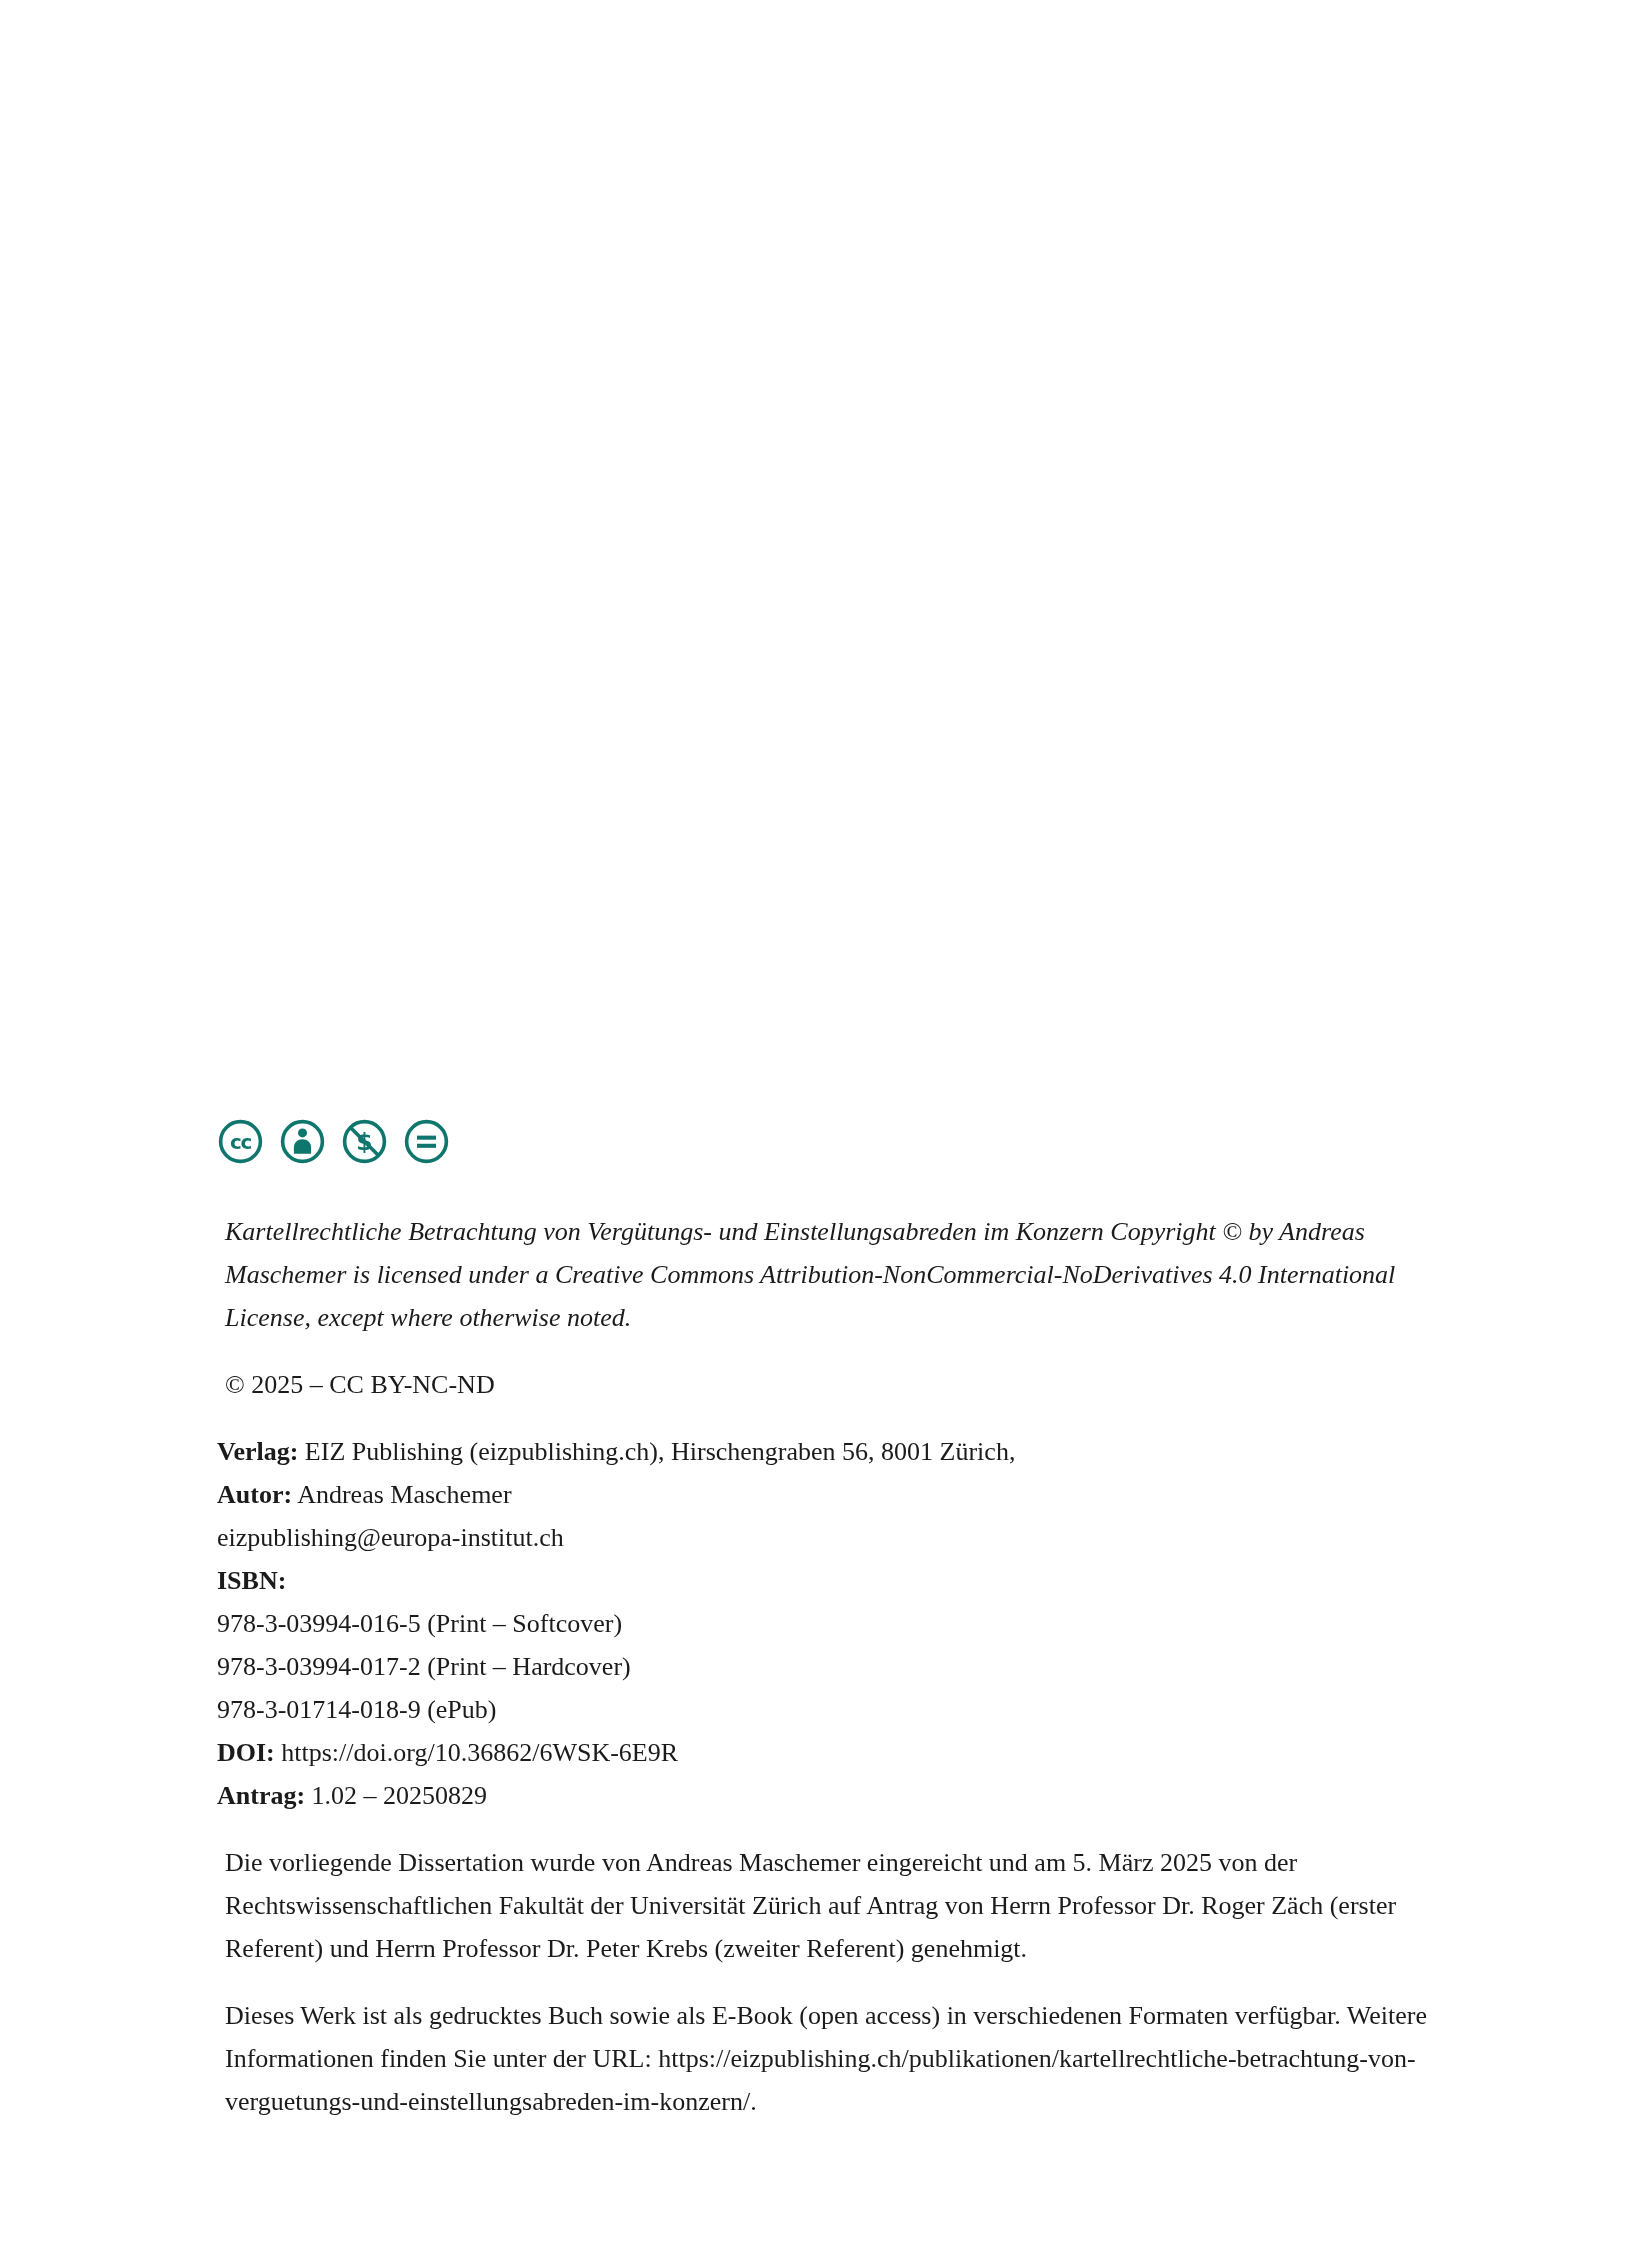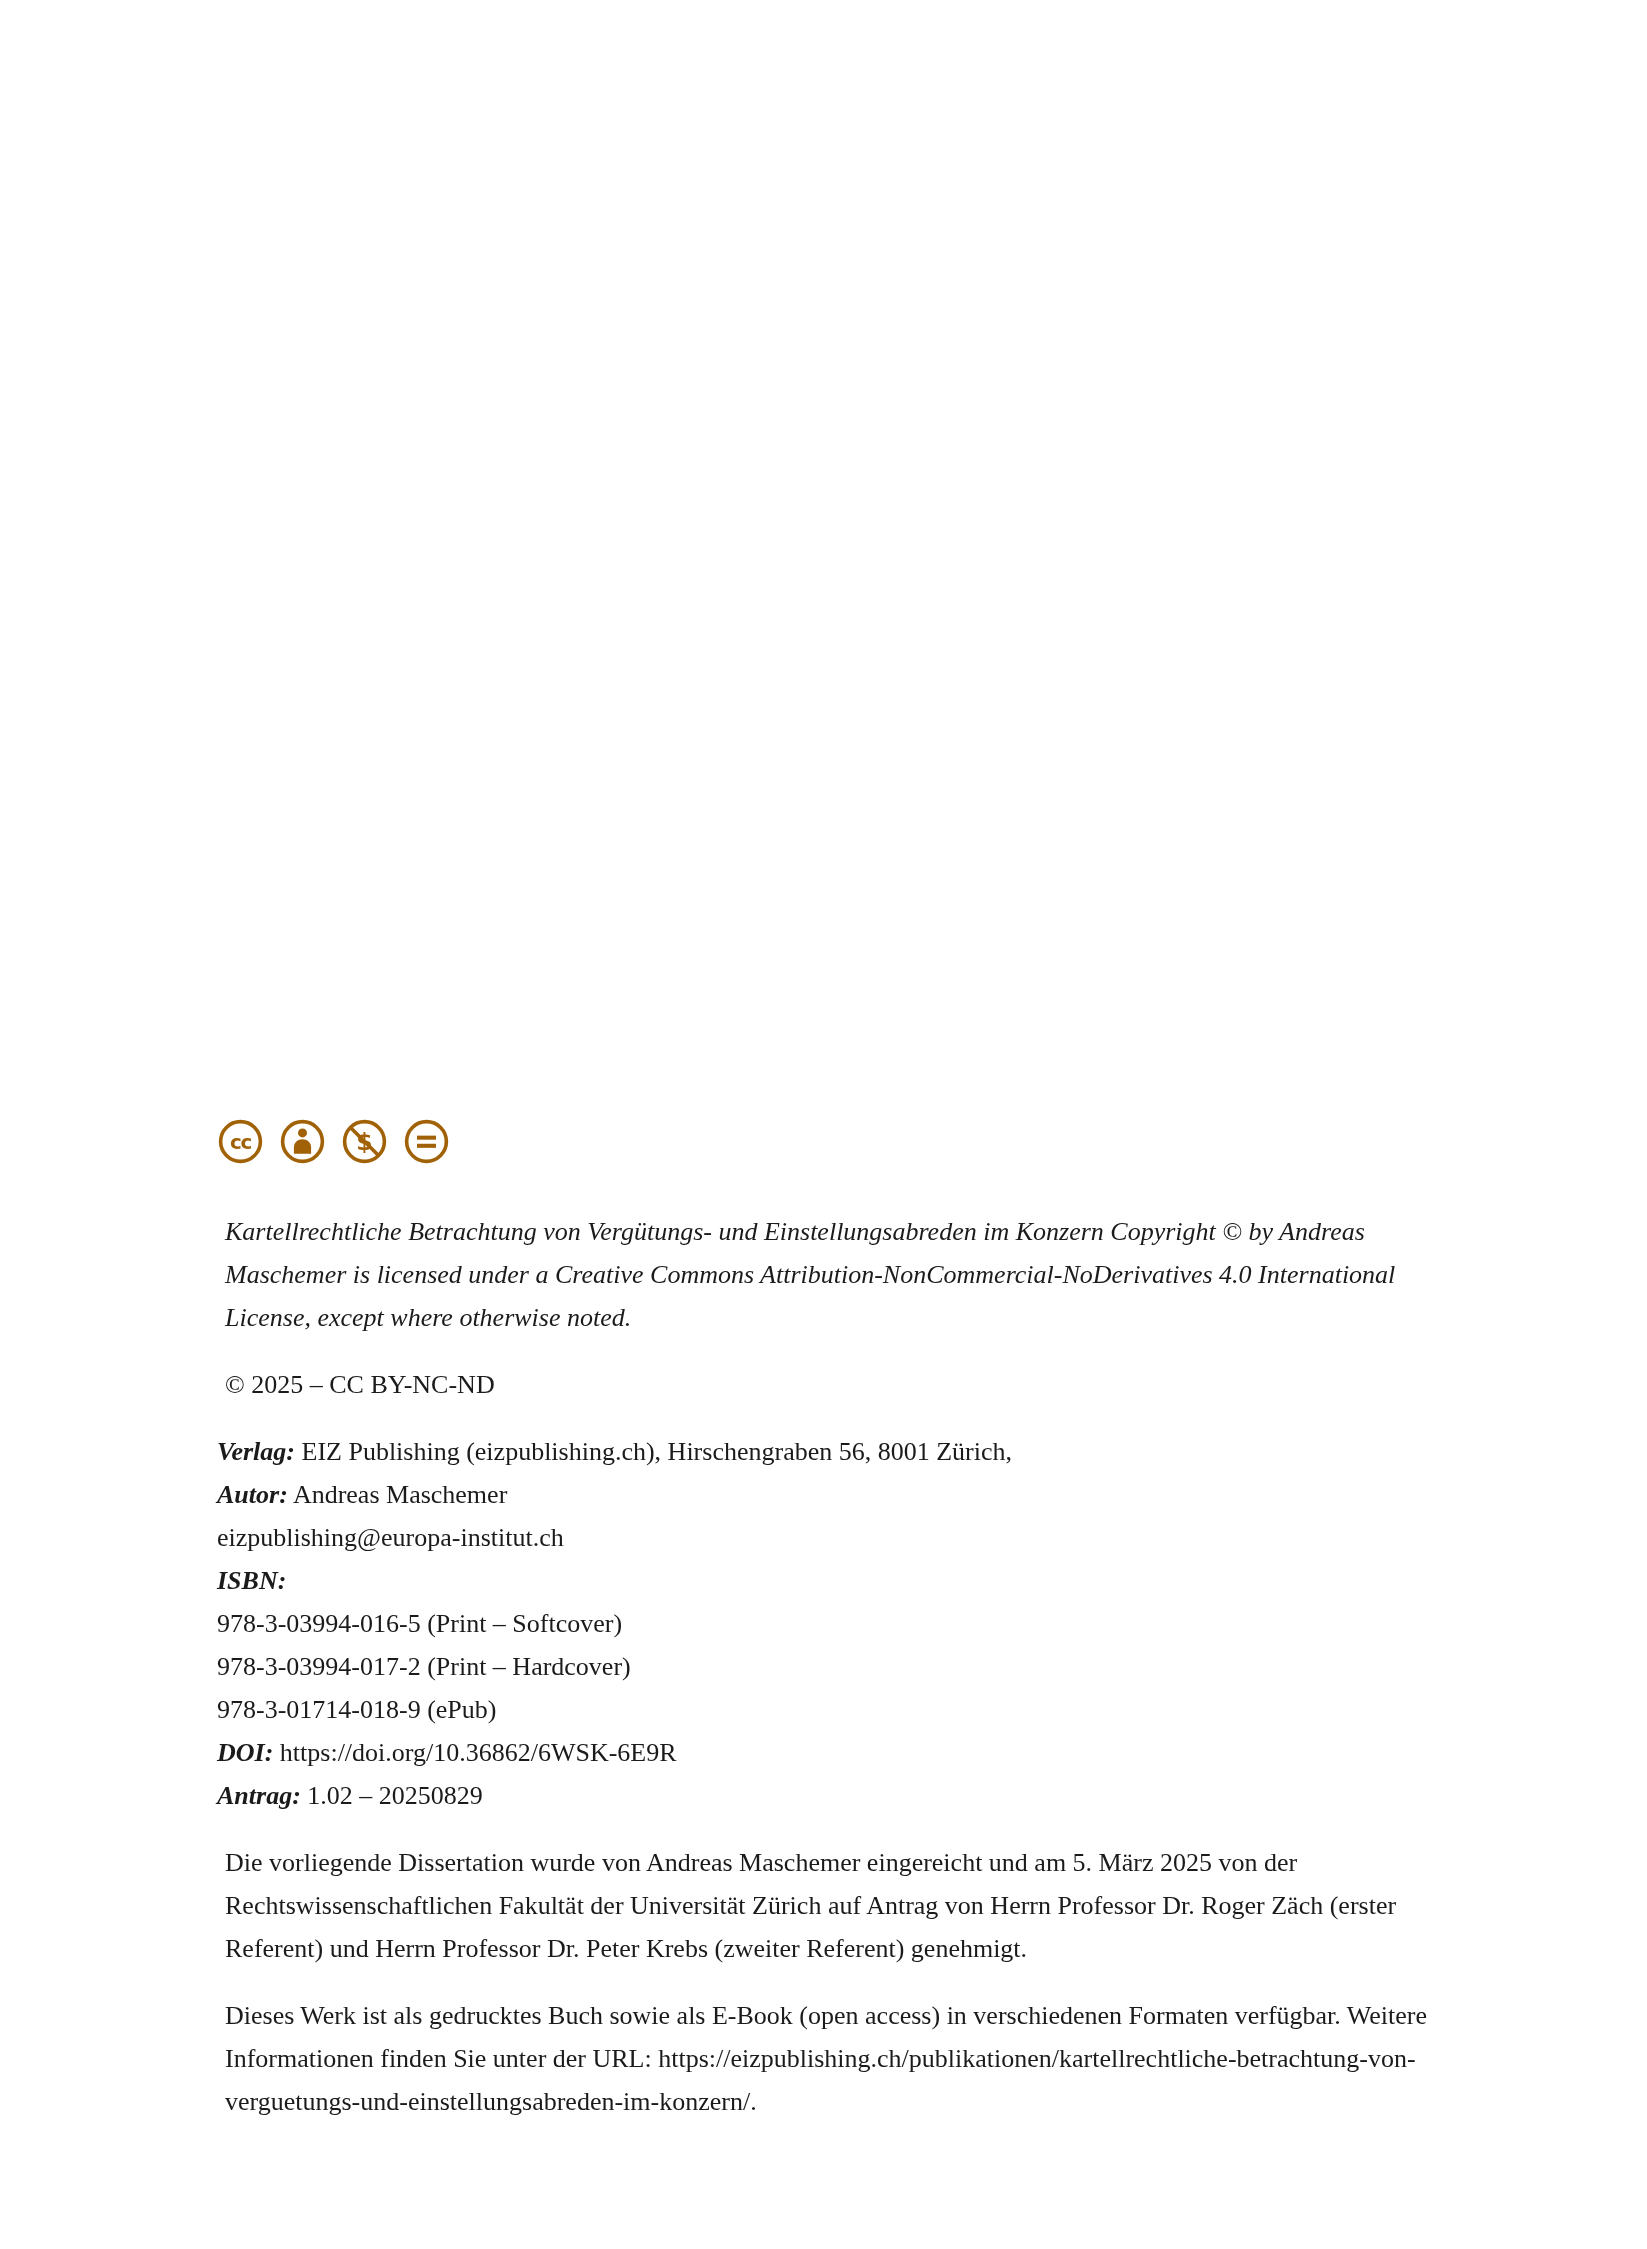--- a/index.html
+++ b/index.html
@@ -23,21 +23,21 @@
     top: 1118px;
     width: 1217px;
     font-size: 26px;
     line-height: 43px;
   }
   .cc-icon-row {
     display: flex;
     align-items: flex-start;
     gap: 15px;
     margin: 0 0 45px 0;
-    color: #a16207;
+    color: #0f766e;
   }
   .cc-badge {
     width: 47px;
     height: 47px;
     display: block;
   }
   p {
     margin: 0 0 24px 8px;
   }
   .license-par {
@@ -45,21 +45,21 @@
   }
   .imprint-line strong {
     font-weight: 700;
   }
   .imprint-block {
     margin: 0 0 24px 0;
   }
   .imprint-line {
     display: block;
   }
-  strong { font-weight: 700; font-style: italic; }
+  strong { font-weight: 700; }
 </style>
 </head>
 <body>
 
 <div class="page">
   <div class="content">
 
     <div class="cc-icon-row">
       <svg class="cc-badge" viewBox="0 0 104 104" aria-hidden="true" style="font-size:57px">
         <circle cx="52" cy="52" r="44" fill="none" stroke="currentColor" stroke-width="8"></circle>

